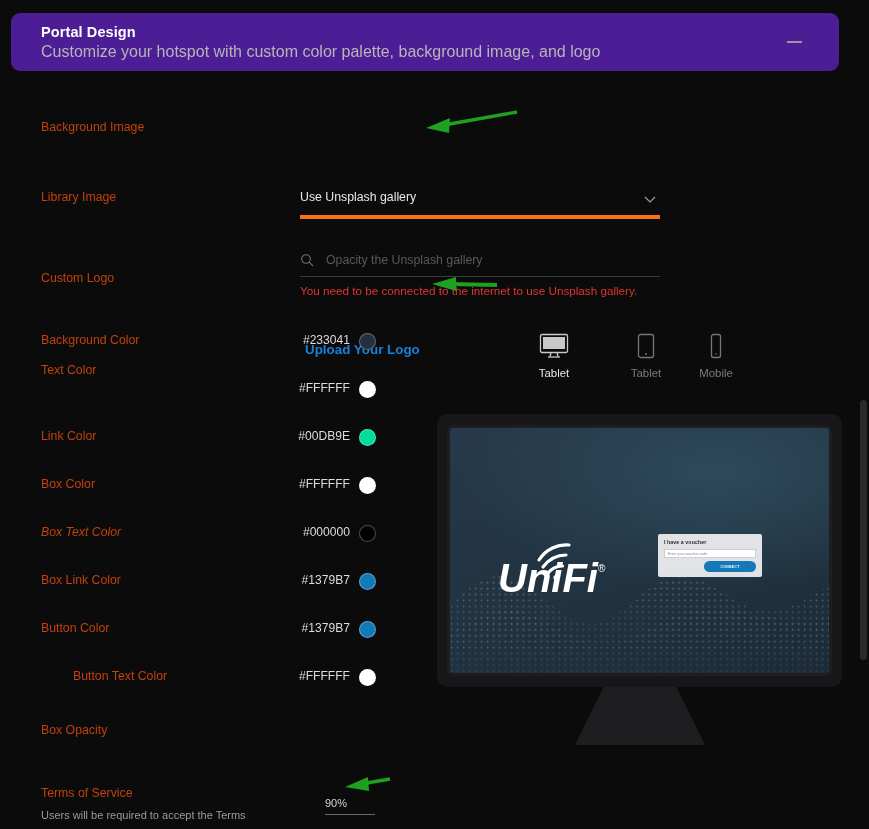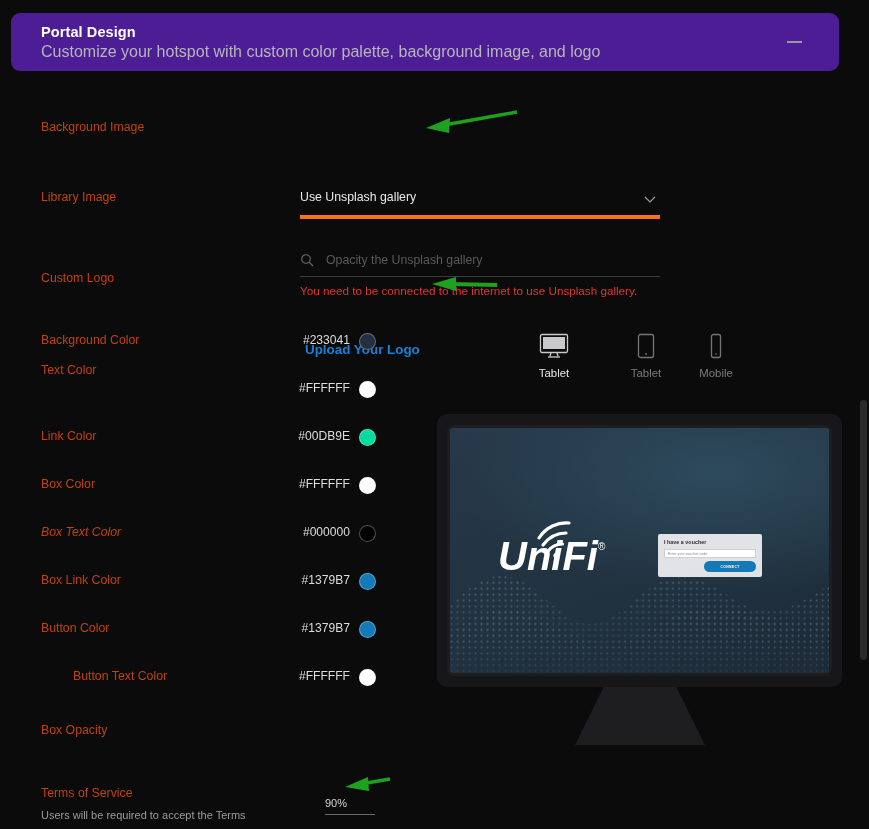--- a/index.html
+++ b/index.html
@@ -135,21 +135,21 @@
     width: 130px; height: 58px;
     background: #1e1e21;
     clip-path: polygon(22% 0%, 78% 0%, 100% 100%, 0% 100%);
   }
 
   
   .wave { position: absolute; left: 0; bottom: 0; width: 100%; height: 52%; opacity: .85; }
 
   
   .unifi-logo {
-    position: absolute; left: 46px; top: 88px;
+    position: absolute; left: 46px; top: 110px;
     width: 120px; height: 62px;
   }
   .unifi-logo svg { display: block; }
 
   
   .voucher-box {
     position: absolute; left: 208px; top: 106px;
     width: 104px; height: 43px;
     background: rgba(240,240,242,0.93);
     border-radius: 2px;

